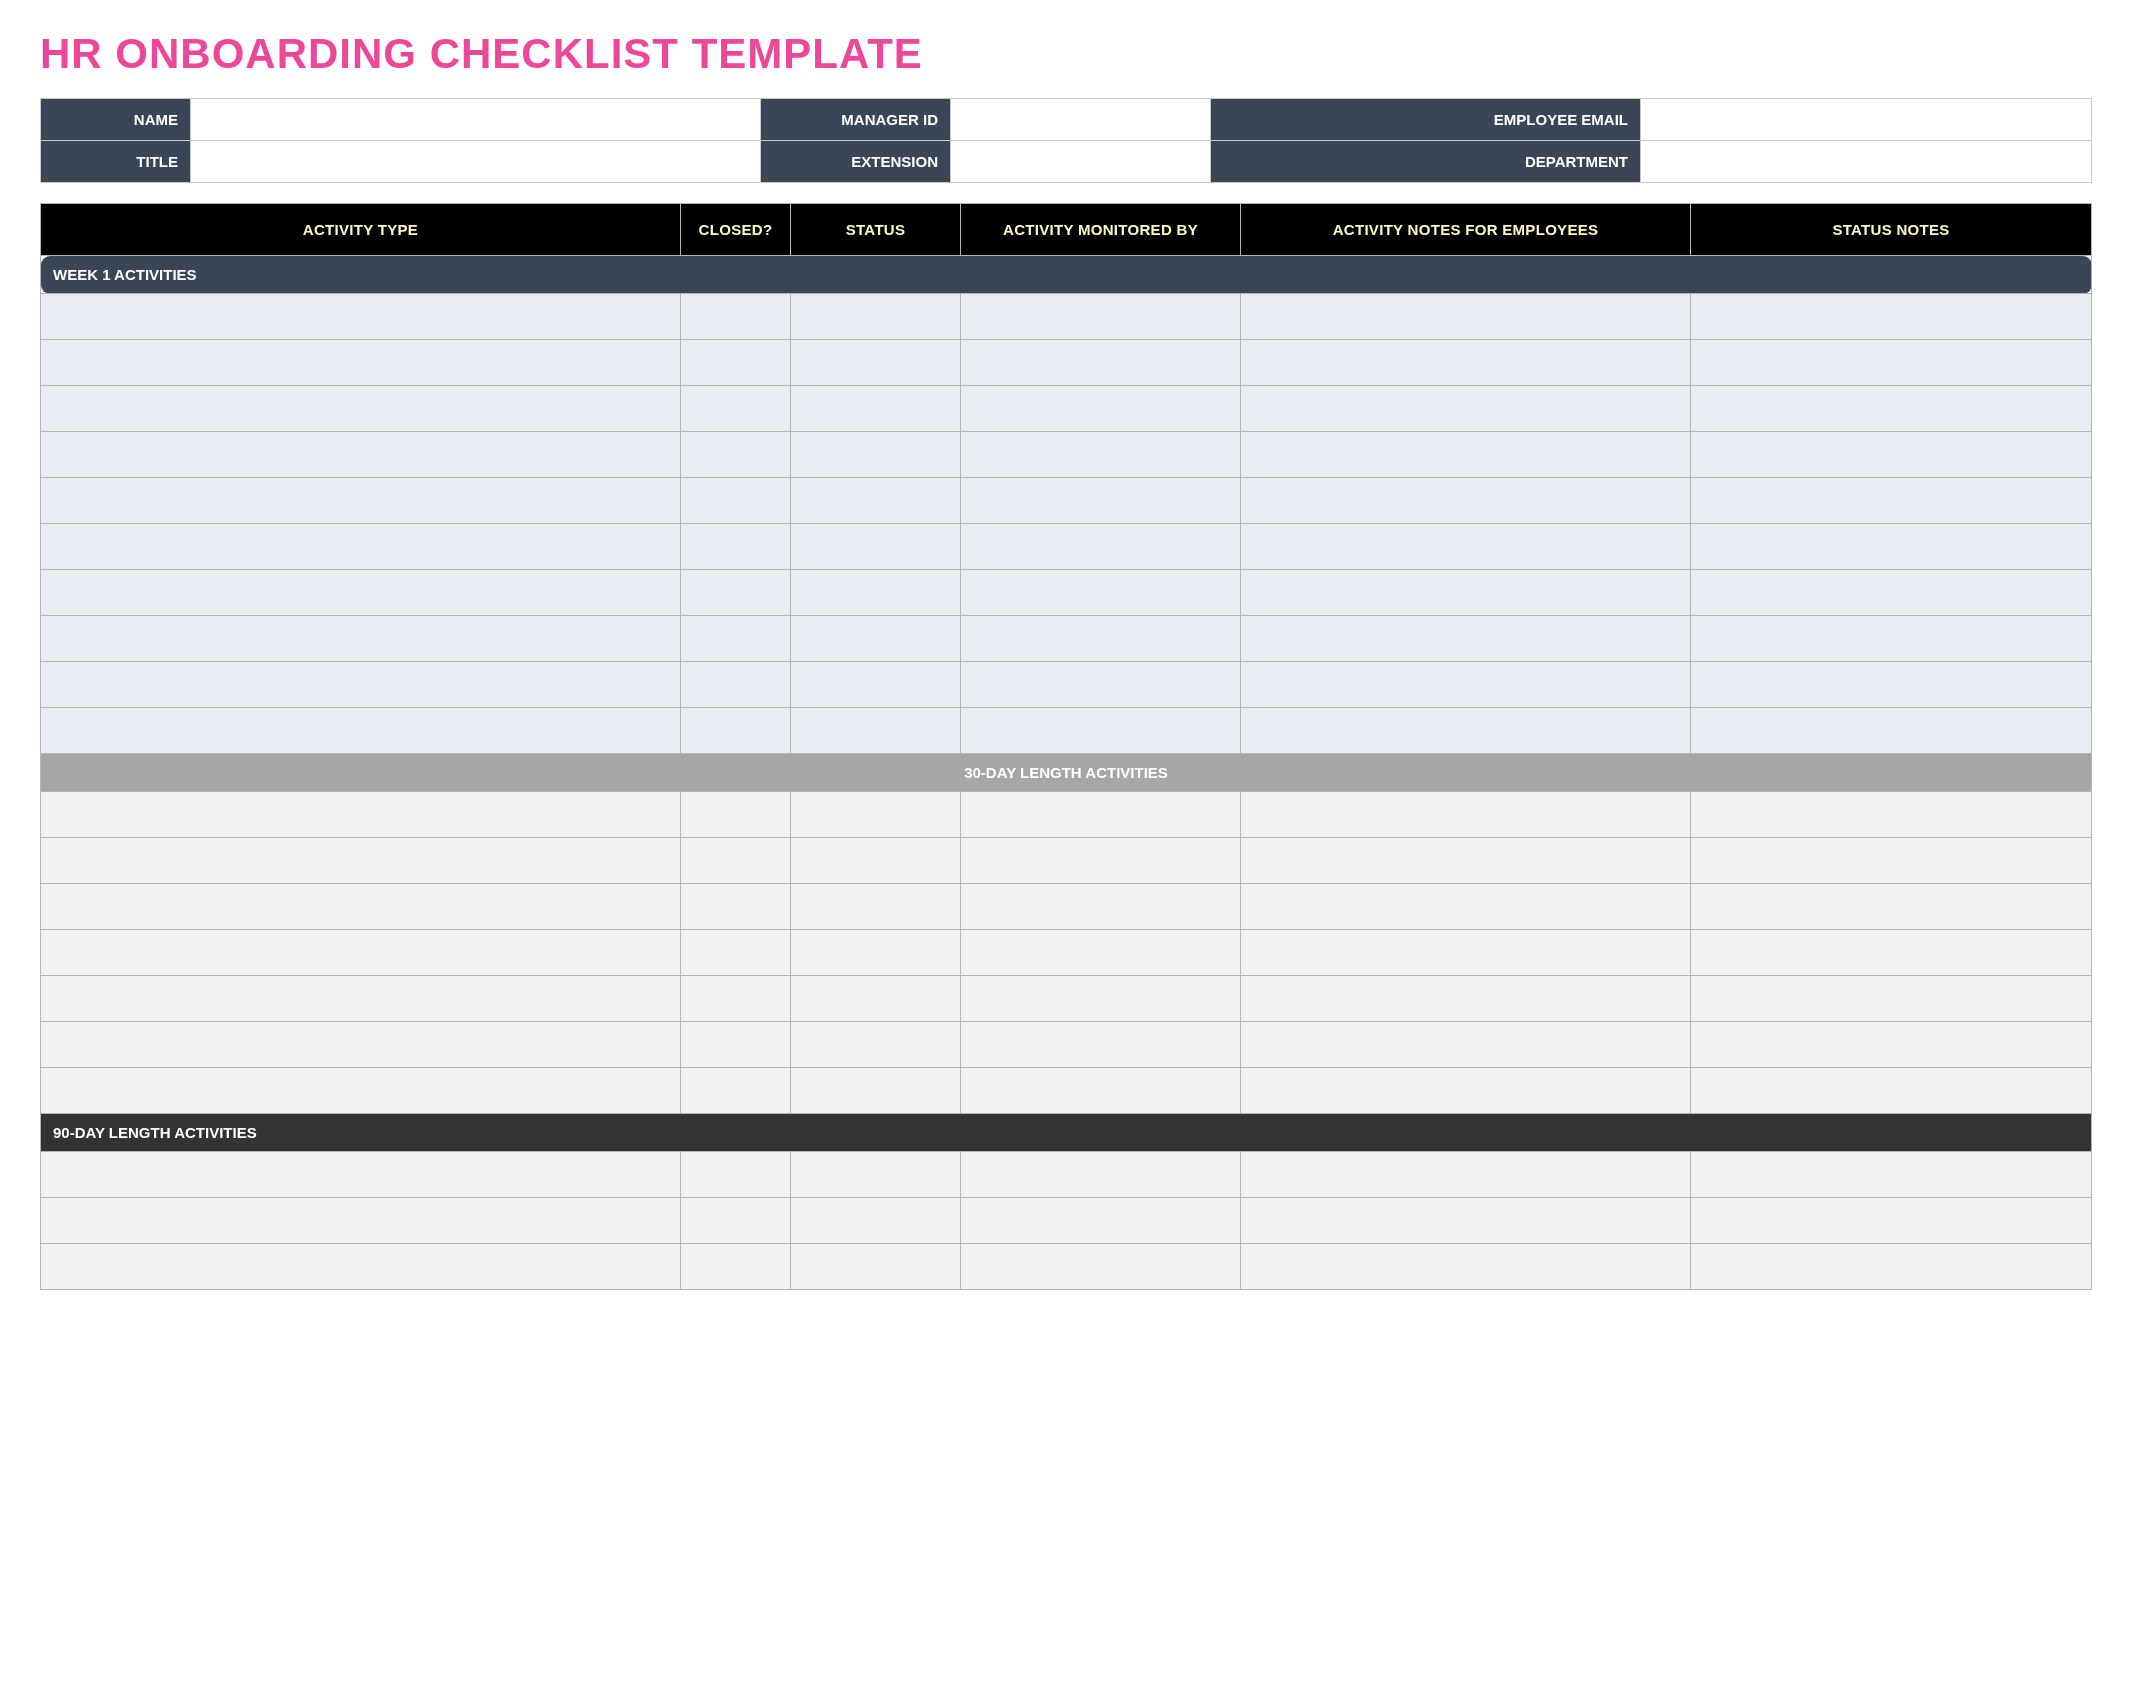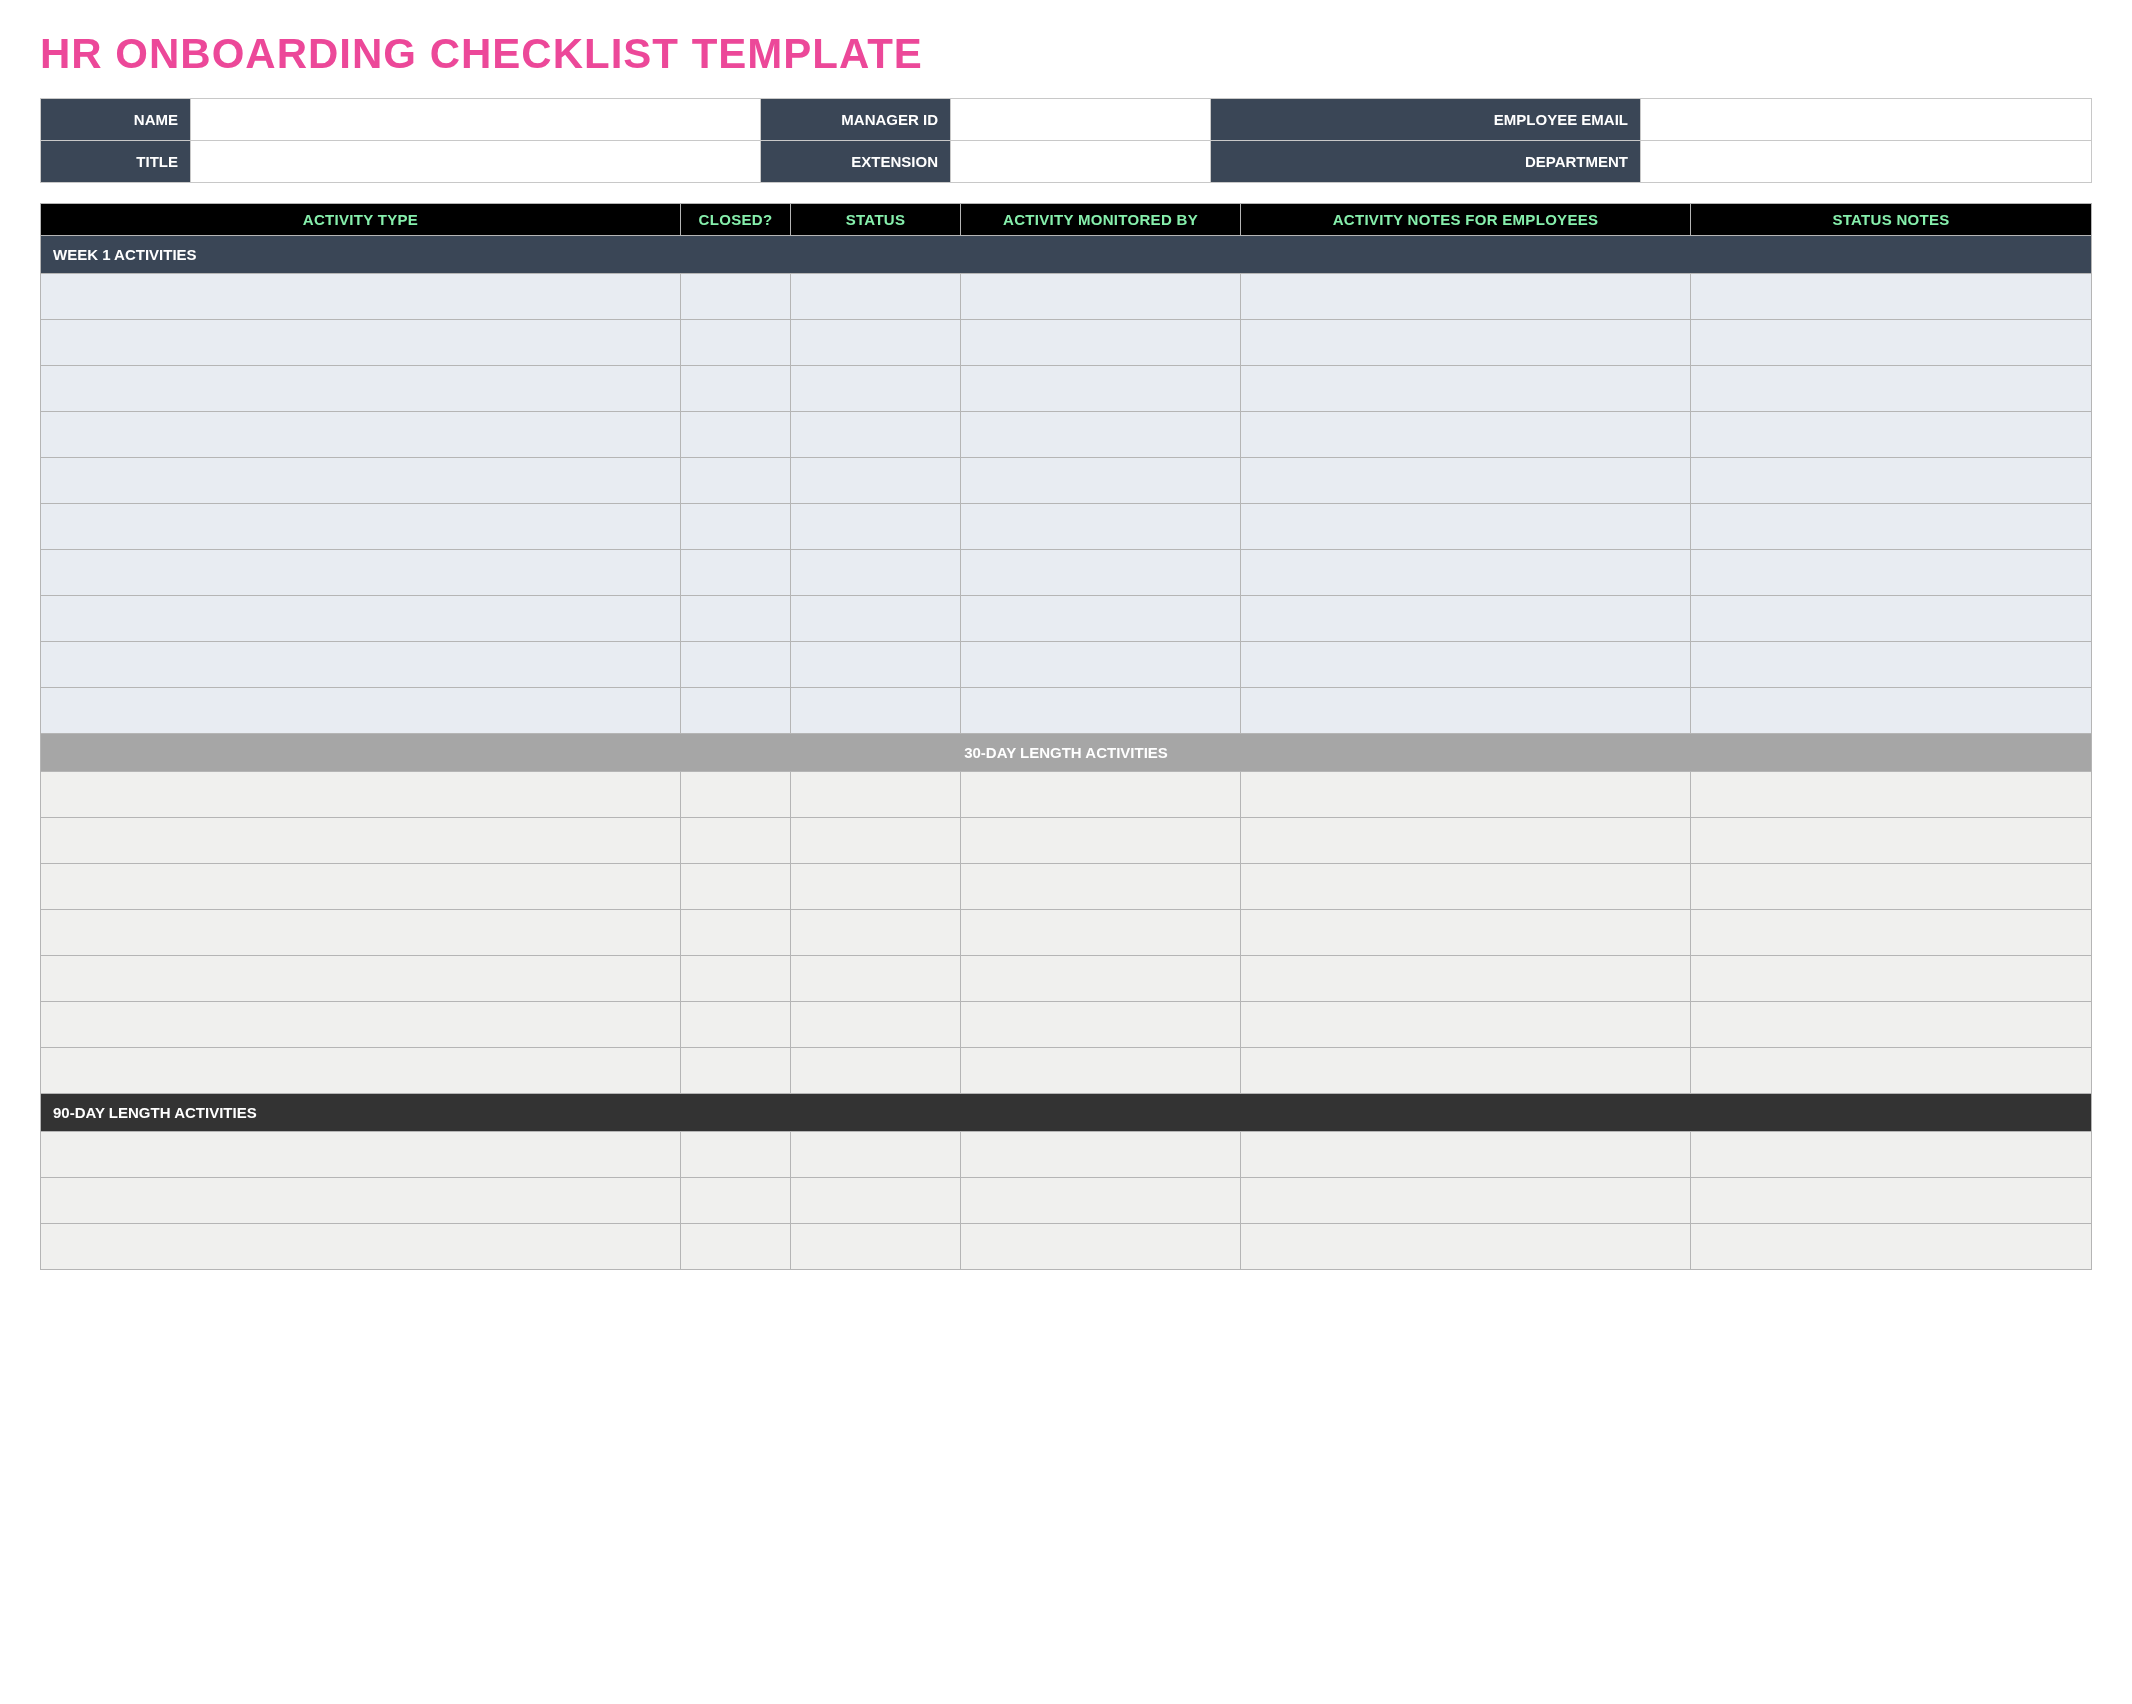--- a/index.html
+++ b/index.html
@@ -47,32 +47,33 @@
   }
   .main-table td, .main-table th {
     border: 1px solid #b5b5b5;
     height: 46px;
     font-size: 15px;
     padding: 0 12px;
     vertical-align: middle;
   }
   .header-row th {
     background: #000000;
-    color: #86efac;
+    color: #fef9c3;
     font-weight: 700;
     text-align: center;
-    height: 32px;
+    height: 52px;
     letter-spacing: 0.3px;
   }
   .section-week1 td {
     background: #3a4656;
     color: #ffffff;
     font-weight: 700;
     text-align: left;
     height: 38px;
+    border-radius: 9px;
   }
   .section-30 td {
     background: #a6a6a6;
     color: #ffffff;
     font-weight: 700;
     text-align: center;
     height: 38px;
   }
   .section-60 td {
     background: #7a7a7a;

